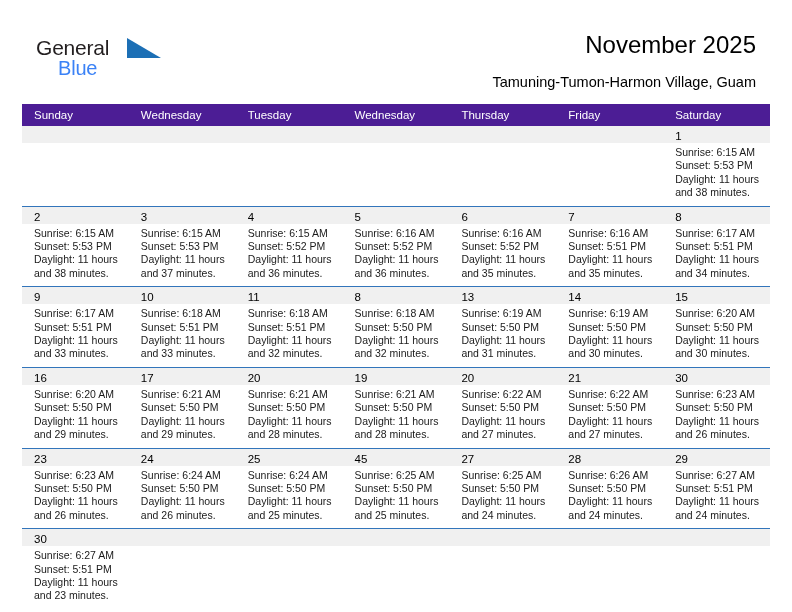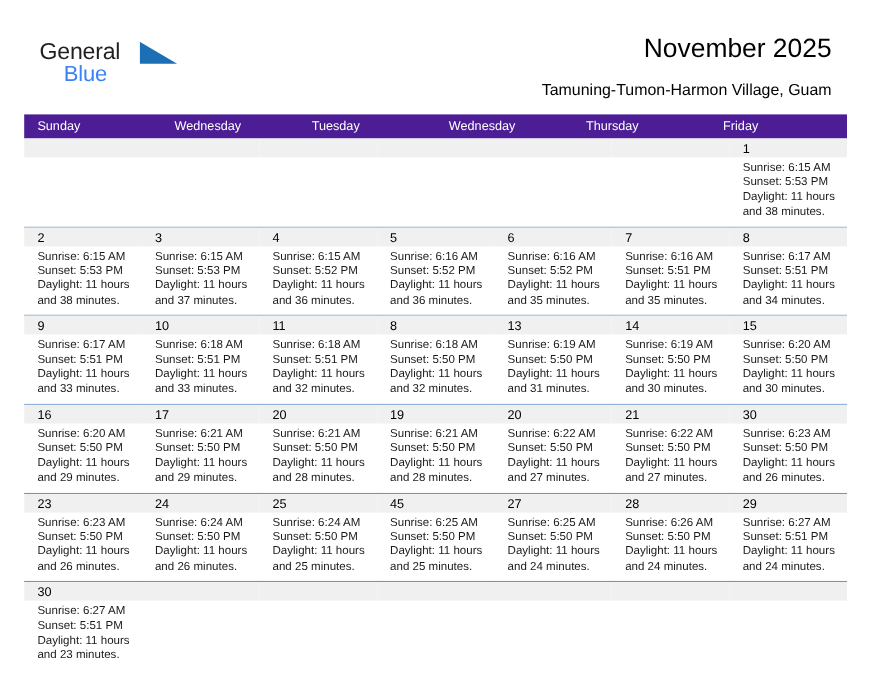--- a/index.html
+++ b/index.html
@@ -170,20 +170,21 @@
   </div>
 
   <div class="calendar">
     <div class="weekdays" id="weekday-row">
         <div class="weekday">Sunday</div>
         <div class="weekday">Wednesday</div>
         <div class="weekday">Tuesday</div>
         <div class="weekday">Wednesday</div>
         <div class="weekday">Thursday</div>
         <div class="weekday">Friday</div>
+        <div class="weekday">Saturday</div>
       </div>
     <div id="weeks-container">
         <div class="week">
           <div class="day empty">
             <div class="day-num-band"></div>
           </div>
           <div class="day empty">
             <div class="day-num-band"></div>
           </div>
           <div class="day empty">

